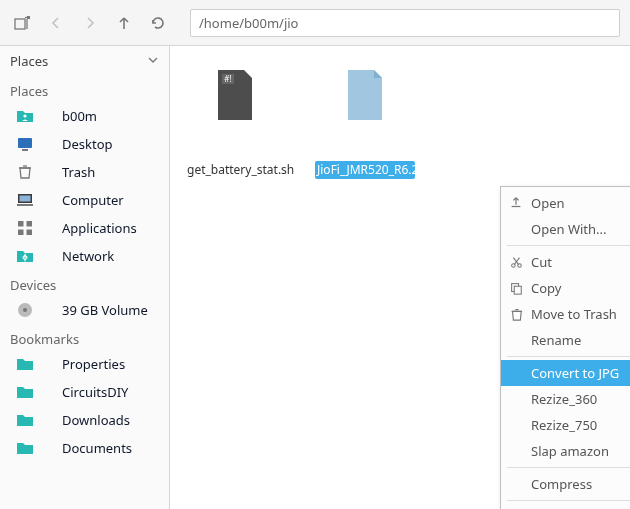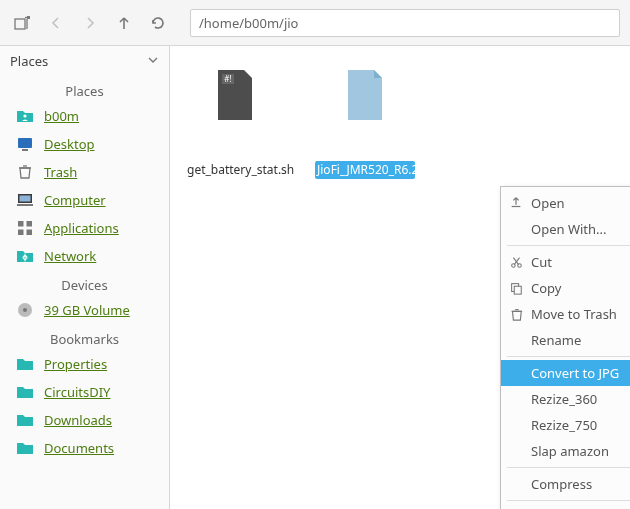--- a/index.html
+++ b/index.html
@@ -43,45 +43,43 @@
     overflow: hidden;
   }
 
   
   .sidebar {
     width: 170px;
     border-right: 1px solid #d6d6d6;
     background: #fafafa;
     overflow-y: auto;
     padding-bottom: 27px;
-    text-align: center;
   }
   .places-header {
     display: flex;
     justify-content: space-between;
     align-items: center;
     padding: 6px 10px;
     font-size: 13px;
     color: #444;
     cursor: pointer;
   }
   .places-header svg { width: 12px; height: 12px; }
   .section-label {
     padding: 6px 10px 2px 10px;
     color: #666;
     font-size: 13px;
   }
   .side-item {
     display: flex;
     align-items: center;
-    gap: 10px;
+    gap: 28px;
     padding: 5px 10px 5px 16px;
     cursor: pointer;
-    color: #4d7c0f;
-    text-decoration: underline;
+    color: #0f172a;
   }
   .side-icon { width: 18px; height: 18px; display:flex; align-items:center; justify-content:center; }
   .side-icon svg { width: 18px; height: 18px; }
 
   
   .filearea {
     flex: 1;
     position: relative;
     background: #fff;
     padding: 20px 0 0 15px;

